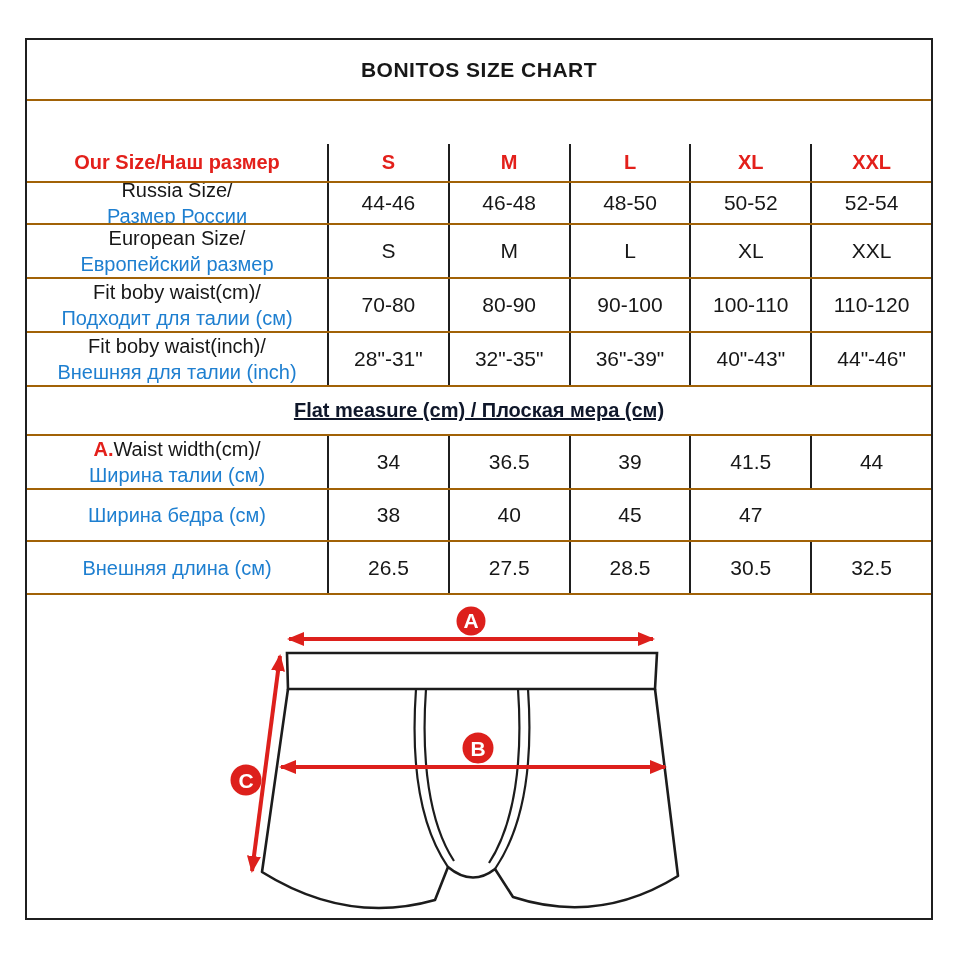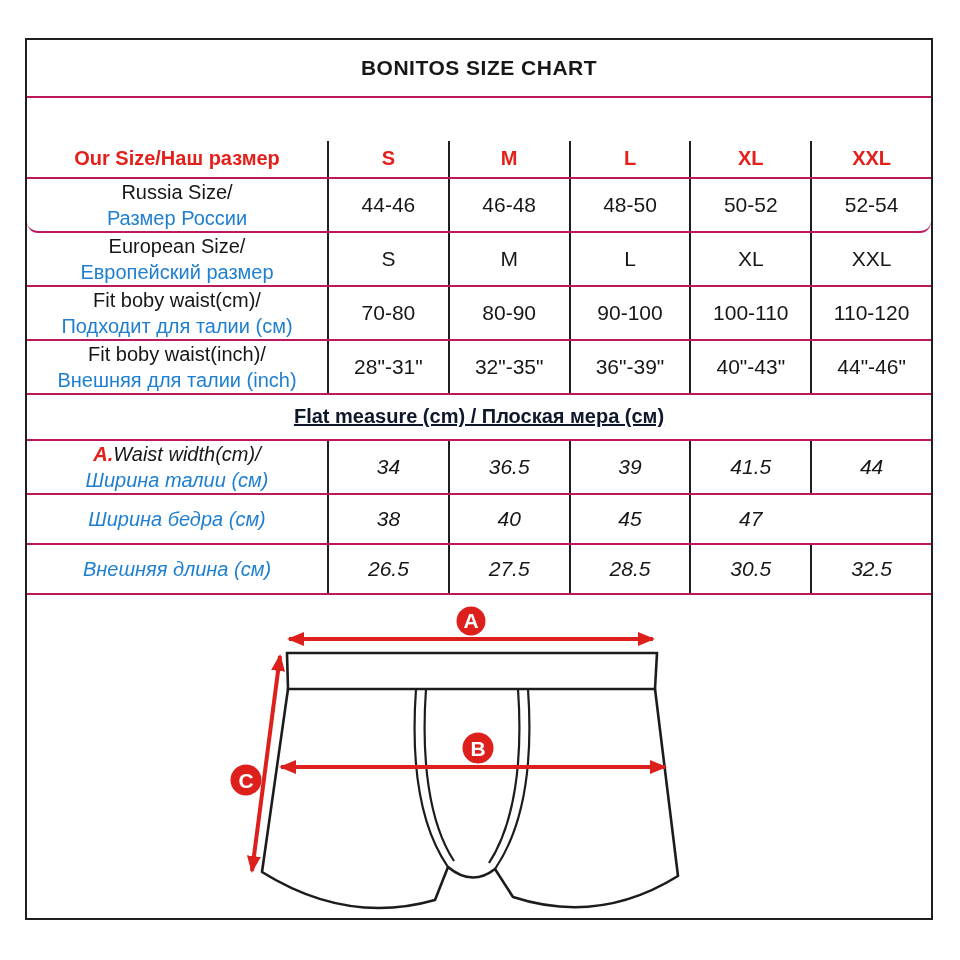--- a/index.html
+++ b/index.html
@@ -10,35 +10,35 @@
 
   .size-table {
     position: absolute;
     left: 25px; top: 38px;
     width: 908px; height: 882px;
     border: 2px solid #1f1f1f;
     display: flex; flex-direction: column;
     background: #ffffff;
   }
 
-  .row { display: grid; grid-template-columns: 300px repeat(5, 1fr); border-bottom: 2px solid #be185d; }
+  .row { display: grid; grid-template-columns: 300px repeat(5, 1fr); border-bottom: 2px solid #a16207; }
   .row.full-row { grid-template-columns: 1fr; }
   .row:last-child { border-bottom: none; }
 
   .cell { display: flex; flex-direction: column; align-items: center; justify-content: center; text-align: center; overflow: hidden; }
   .cell + .cell { border-left: 2px solid #1f1f1f; }
 
   .title-row   { height: 64px; }
   .header-row  { height: 41px; margin-top: 43px; }
-  .r-russia    { height: 54px; border-radius: 11px; }
+  .r-russia    { height: 42px; }
   .r-euro      { height: 55px; }
   .r-fitcm     { height: 55px; }
   .r-fitinch   { height: 55px; }
   .section-row { height: 51px; }
-  .r-measure   { height: 55px; font-style: italic; }
+  .r-measure   { height: 55px; }
   .diagram-row { flex: 1; }
 
   .title-text   { font-size: 21px; font-weight: bold; color: #171717; letter-spacing: 0.5px; }
   .section-text { font-size: 20px; font-weight: bold; color: #0f172a; text-decoration: underline; }
 
   .red-bold { color: #e3201b; font-weight: bold; font-size: 20px; }
 
   .en-line { font-size: 20px; color: #171717; line-height: 26px; white-space: nowrap; }
   .ru-line { font-size: 20px; color: #1e7fd0; line-height: 26px; white-space: nowrap; }
   .letter-prefix { color: #e3201b; font-weight: bold; }

